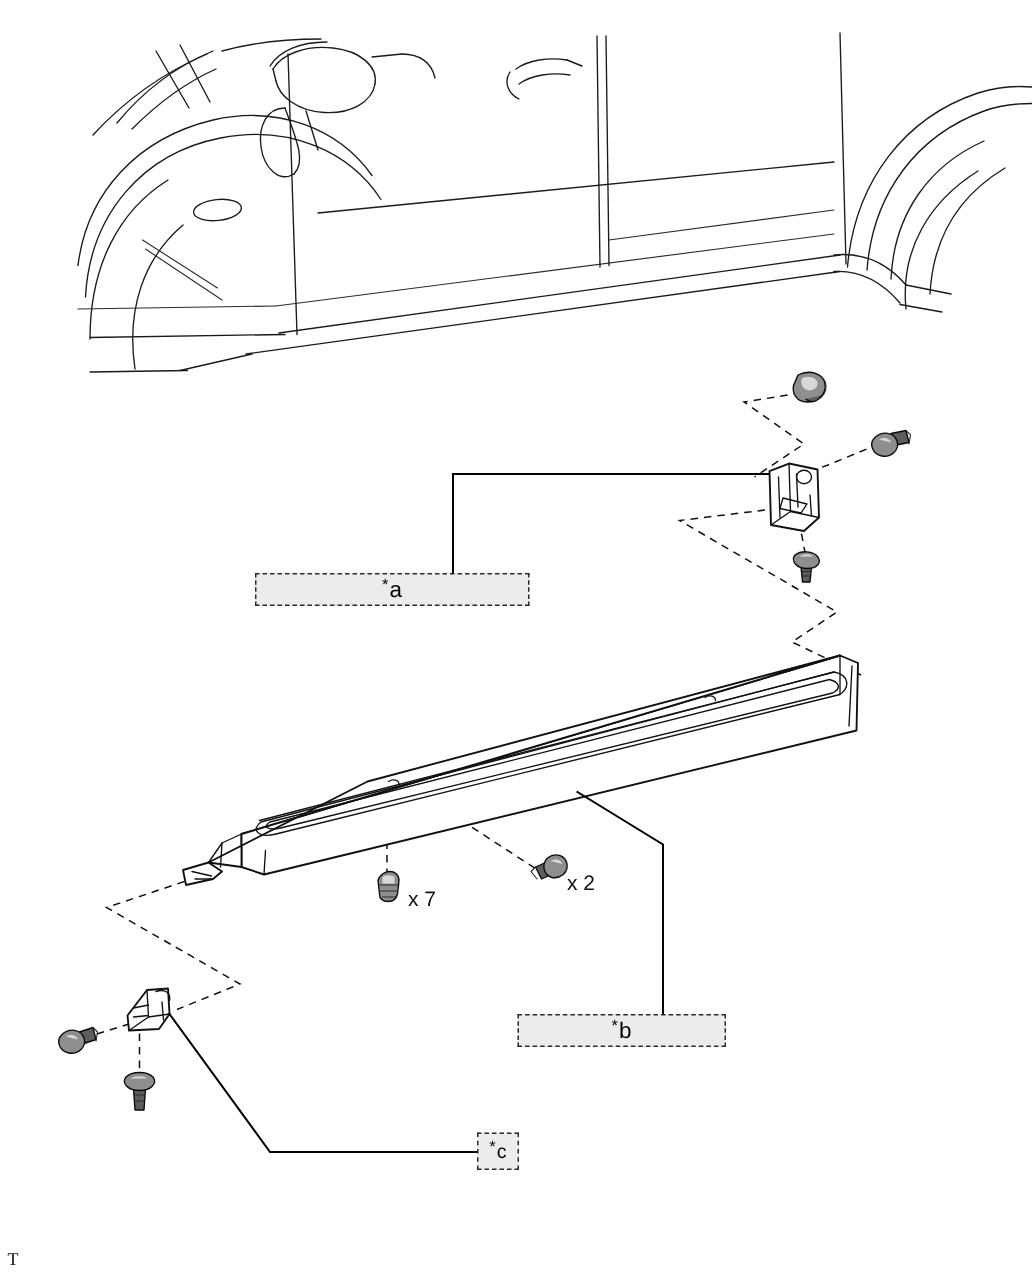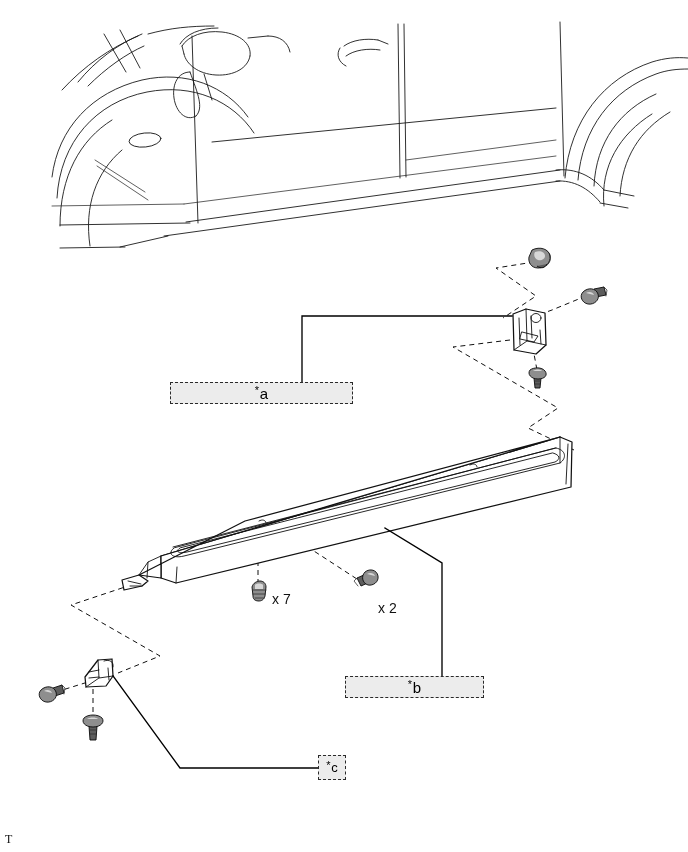--- a/index.html
+++ b/index.html
@@ -110,21 +110,21 @@
   #label-a { left: 170px; top: 382px; width: 183px; height: 22px; }
   #label-b { left: 345px; top: 676px; width: 139px; height: 22px; }
   #label-c { left: 318px; top: 755px; width: 28px; height: 25px; font-size: 13px; }
   .qty-text {
     position: absolute;
     color: #111;
     font-size: 14px;
     white-space: nowrap;
   }
   #qty-clip-text { left: 272px; top: 591px; }
-  #qty-screw-text { left: 378px; top: 600px; }
+  #qty-screw-text { left: 378px; top: 580px; }
   #footer-mark {
     position: absolute;
     left: 5px;
     top: 832px;
     font-size: 12px;
     color: #111;
     font-family: "Liberation Serif", serif;
   }
 </style>
 </head>

